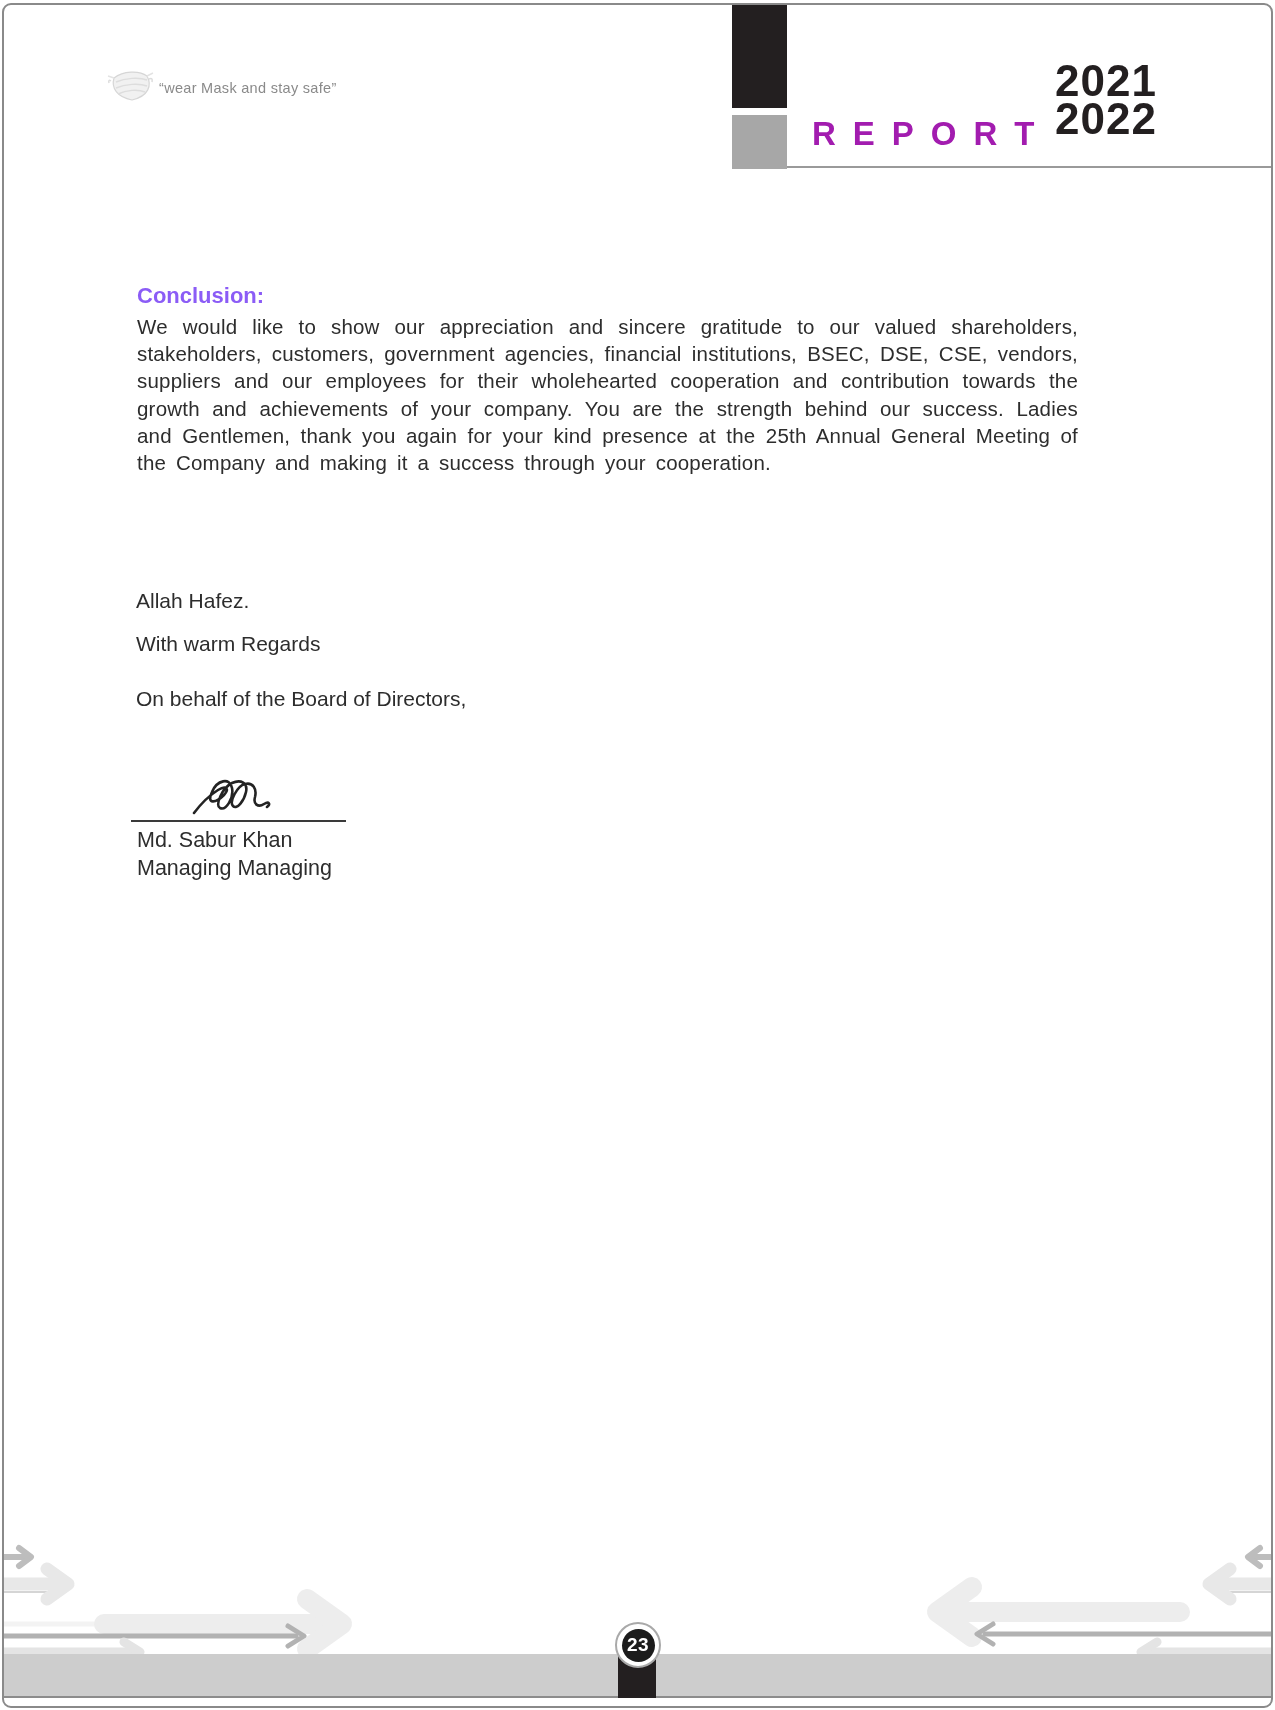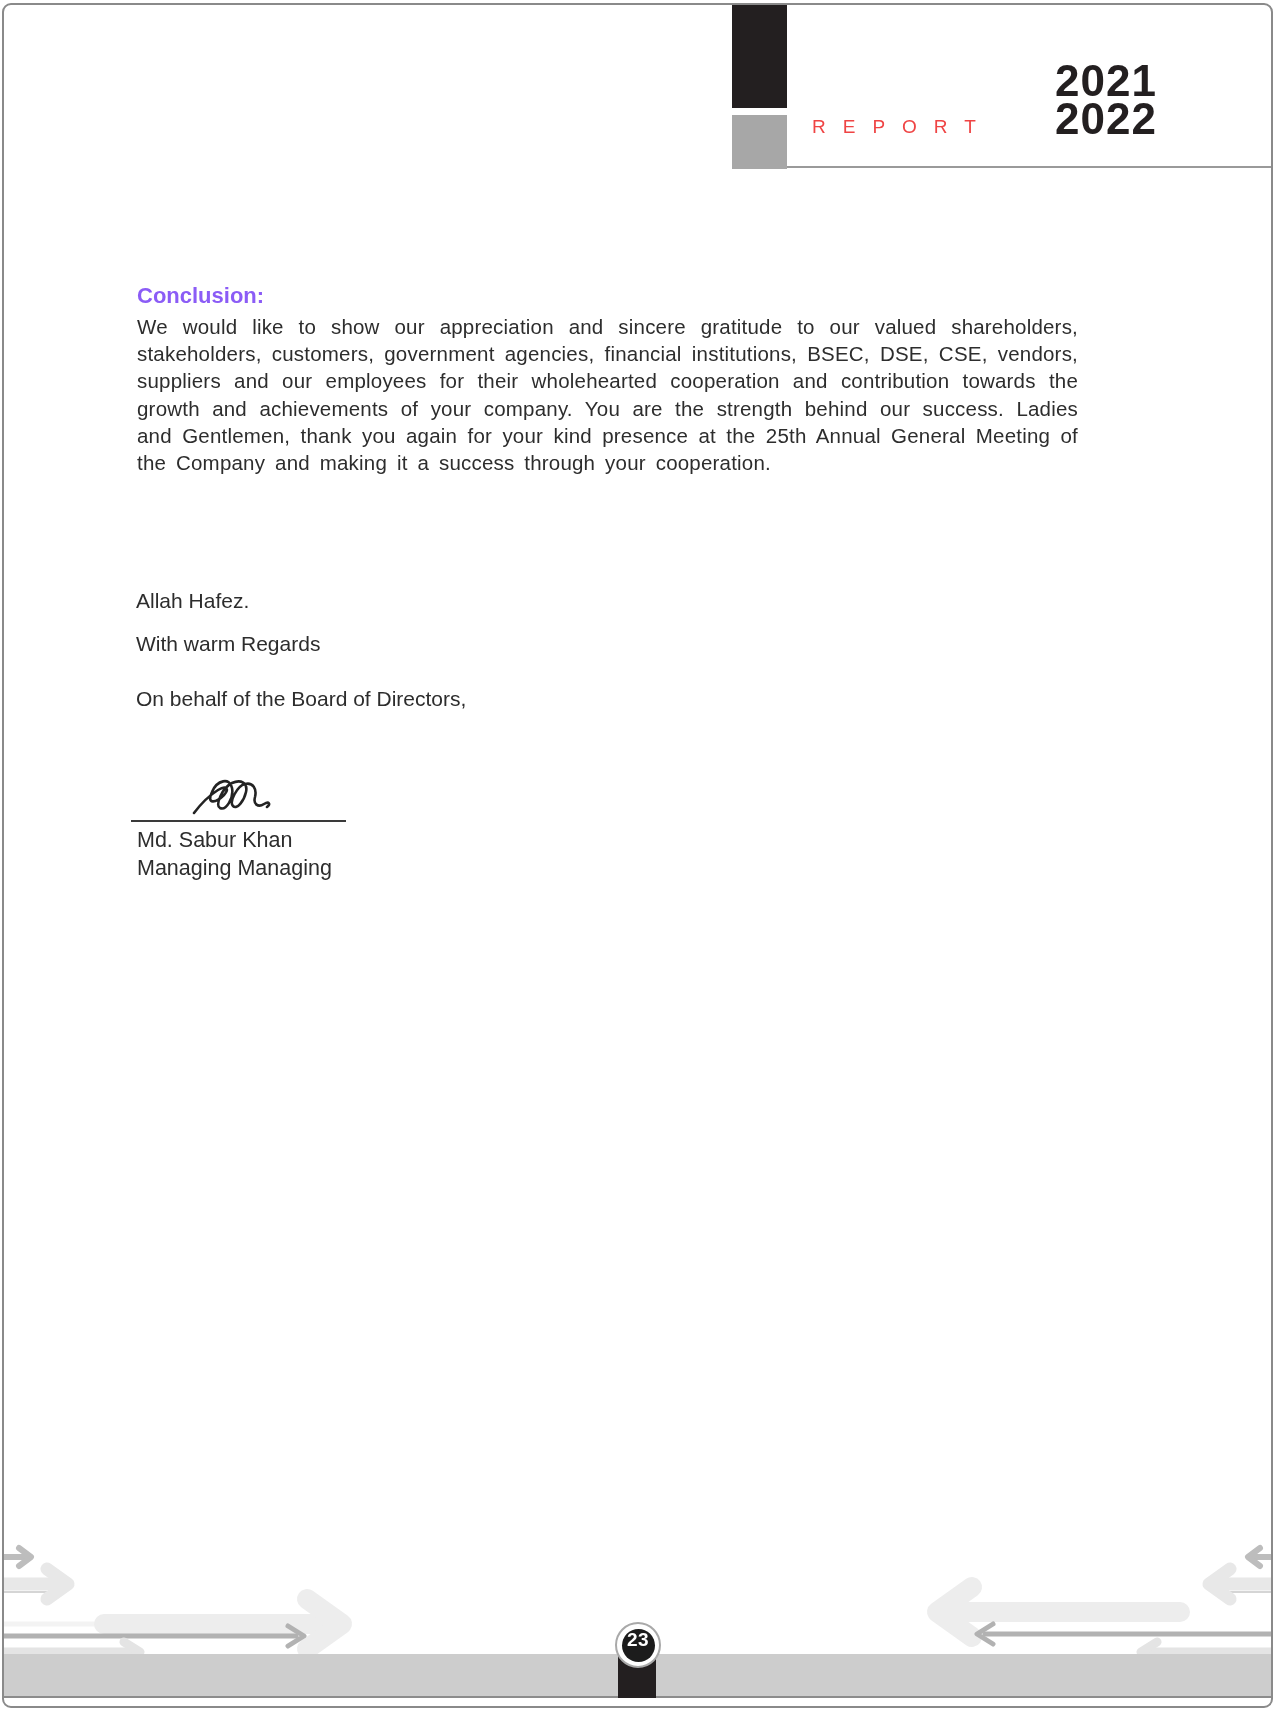--- a/index.html
+++ b/index.html
@@ -11,22 +11,22 @@
   
   .mask-banner{position:absolute;left:103px;top:62px;display:flex;align-items:center;gap:4px;}
   .mask-caption{color:#8a8a8a;font-size:14.5px;letter-spacing:.3px;}
 
   
   .logo-black{position:absolute;left:728px;top:0;width:55px;height:103px;background:#231f20;}
   .logo-gray{position:absolute;left:728px;top:110px;width:55px;height:54px;background:#a7a7a7;}
   .logo-rule{position:absolute;left:783px;top:161px;right:0;height:2px;background:#9a9a9a;}
   .logo-word-top{position:absolute;left:804px;top:48px;font-size:62px;font-weight:400;
         color:#1d1d1d;letter-spacing:2px;line-height:1;}
-  .logo-word-bottom{position:absolute;left:808px;top:112px;font-size:19px;font-weight:400;
-        color:#ef4444;letter-spacing:17px;line-height:1;}
+  .logo-word-bottom{position:absolute;left:808px;top:112px;font-size:33px;font-weight:700;
+        color:#a21caf;letter-spacing:17px;line-height:1;}
   .logo-years{position:absolute;left:1051px;top:57px;font-size:44px;font-weight:700;
         color:#231f20;line-height:38px;letter-spacing:1px;}
 
   
   .heading{position:absolute;left:133px;top:278px;font-size:22px;font-weight:700;color:#8b5cf6;}
   .paragraph{position:absolute;left:133px;top:308px;width:941px;font-size:20.5px;color:#2d2d2d;
         line-height:27.2px;text-align:justify;word-spacing:4px;letter-spacing:.2px;}
   .closing{position:absolute;left:132px;font-size:21px;color:#2d2d2d;}
   .closing.l1{top:584px;}
   .closing.l2{top:627px;}
@@ -39,29 +39,41 @@
   .sig-title{position:absolute;left:133px;top:851px;font-size:21.5px;color:#2d2d2d;}
 
   
   .arrows{position:absolute;left:0;top:1538px;width:1271px;height:120px;}
   .band{position:absolute;left:0;top:1649px;width:100%;height:42px;background:#cdcdcd;
         border-bottom:2px solid #8c8c8c;}
   .page-tab{position:absolute;left:614px;top:1646px;width:38px;height:47px;background:#231f20;}
   .page-circle{position:absolute;left:611px;top:1617px;width:42px;height:42px;background:#fff;
         border:2px solid #a9a9a9;border-radius:50%;display:flex;align-items:center;justify-content:center;}
   .page-circle-inner{width:33px;height:33px;background:#1c1c1c;border-radius:50%;
-        display:flex;justify-content:center;}
+        display:flex;align-items:center;justify-content:center;}
   .page-number{color:#fff;font-size:19px;font-weight:700;letter-spacing:.5px;}
 </style>
 </head>
 <body>
 
 <div class="stage">
   <div class="page">
 
+    <div class="mask-banner">
+      <svg width="48" height="42" viewBox="0 0 48 42">
+        <path d="M4 14 Q1 12 2 16" stroke="#dcdcdc" stroke-width="1.5" fill="none"></path>
+        <path d="M42 12 Q46 10 45 15" stroke="#dcdcdc" stroke-width="1.5" fill="none"></path>
+        <path d="M7 11 C 16 4, 32 3, 40 9 C 45 18, 42 29, 25 33 C 10 30, 4 21, 7 11 Z" fill="#f1f1f1" stroke="#d6d6d6" stroke-width="1.2"></path>
+        <path d="M9 15 C 18 11, 32 10, 40 13" stroke="#dddddd" stroke-width="1.4" fill="none"></path>
+        <path d="M9 21 C 18 17, 32 16, 40 19" stroke="#dddddd" stroke-width="1.4" fill="none"></path>
+        <path d="M11 27 C 19 23, 31 22, 38 25" stroke="#dddddd" stroke-width="1.4" fill="none"></path>
+        <path d="M7 11 L1 9 M40 9 L46 6" stroke="#e3e3e3" stroke-width="1.5" fill="none"></path>
+      </svg>
+      <span class="mask-caption">“wear Mask and stay safe”</span>
+    </div>
 
     <div class="logo-black"></div>
     <div class="logo-gray"></div>
     <div class="logo-rule"></div>
     <div class="logo-word-bottom">REPORT</div>
     <div class="logo-years">
       <div>2021</div>
       <div>2022</div>
     </div>
 

